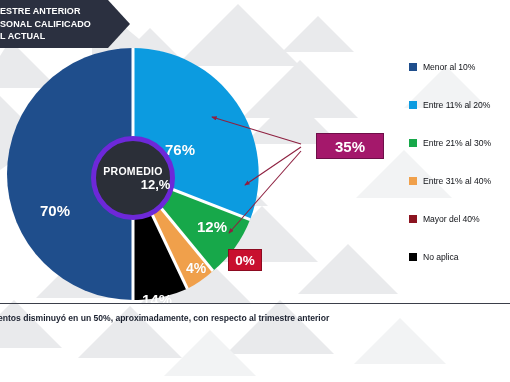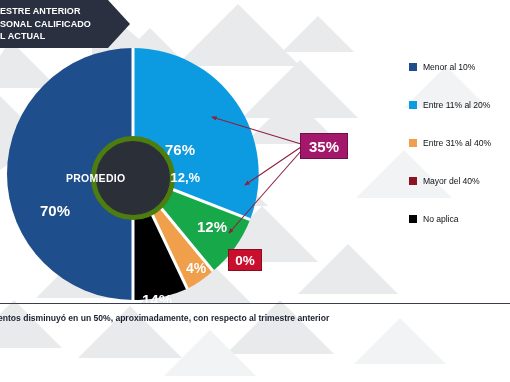--- a/index.html
+++ b/index.html
@@ -85,24 +85,24 @@
   
   #center-hub {
     position: absolute;
     z-index: 5;
     left: 91px;
     top: 136px;
     width: 84px;
     height: 84px;
     border-radius: 50%;
     background: #2b2f38;
-    border: 5px solid #4d7c0f;
+    border: 5px solid #6d28d9;
     box-sizing: border-box;
     display: flex;
-    flex-direction: row;
+    flex-direction: column;
     align-items: center;
     justify-content: center;
   }
   #center-hub .hub-title {
     color: #ffffff;
     font-size: 10.5px;
     font-weight: bold;
     letter-spacing: 0.3px;
     line-height: 13px;
   }
@@ -119,23 +119,23 @@
     position: absolute;
     z-index: 7;
     color: #ffffff;
     font-weight: bold;
     display: flex;
     align-items: center;
     justify-content: center;
     box-sizing: border-box;
   }
   #callout-35 {
-    left: 300px;
+    left: 316px;
     top: 133px;
-    width: 48px;
+    width: 68px;
     height: 26px;
     background: #A4186B;
     border: 1.5px solid #6E0F49;
     font-size: 15px;
   }
   #callout-0 {
     left: 228px;
     top: 249px;
     width: 34px;
     height: 22px;
@@ -303,20 +303,24 @@
   <div id="legend">
     <div class="legend-item">
       <span class="legend-swatch" style="background:#1F4E8C;"></span>
       <span class="legend-label">Menor al 10%</span>
     </div>
     <div class="legend-item">
       <span class="legend-swatch" style="background:#0C9BE0;"></span>
       <span class="legend-label">Entre 11% al 20%</span>
     </div>
     <div class="legend-item">
+      <span class="legend-swatch" style="background:#17A84A;"></span>
+      <span class="legend-label">Entre 21% al 30%</span>
+    </div>
+    <div class="legend-item">
       <span class="legend-swatch" style="background:#F0A04B;"></span>
       <span class="legend-label">Entre 31% al 40%</span>
     </div>
     <div class="legend-item">
       <span class="legend-swatch" style="background:#8C1420;"></span>
       <span class="legend-label">Mayor del 40%</span>
     </div>
     <div class="legend-item">
       <span class="legend-swatch" style="background:#000000;"></span>
       <span class="legend-label">No aplica</span>

